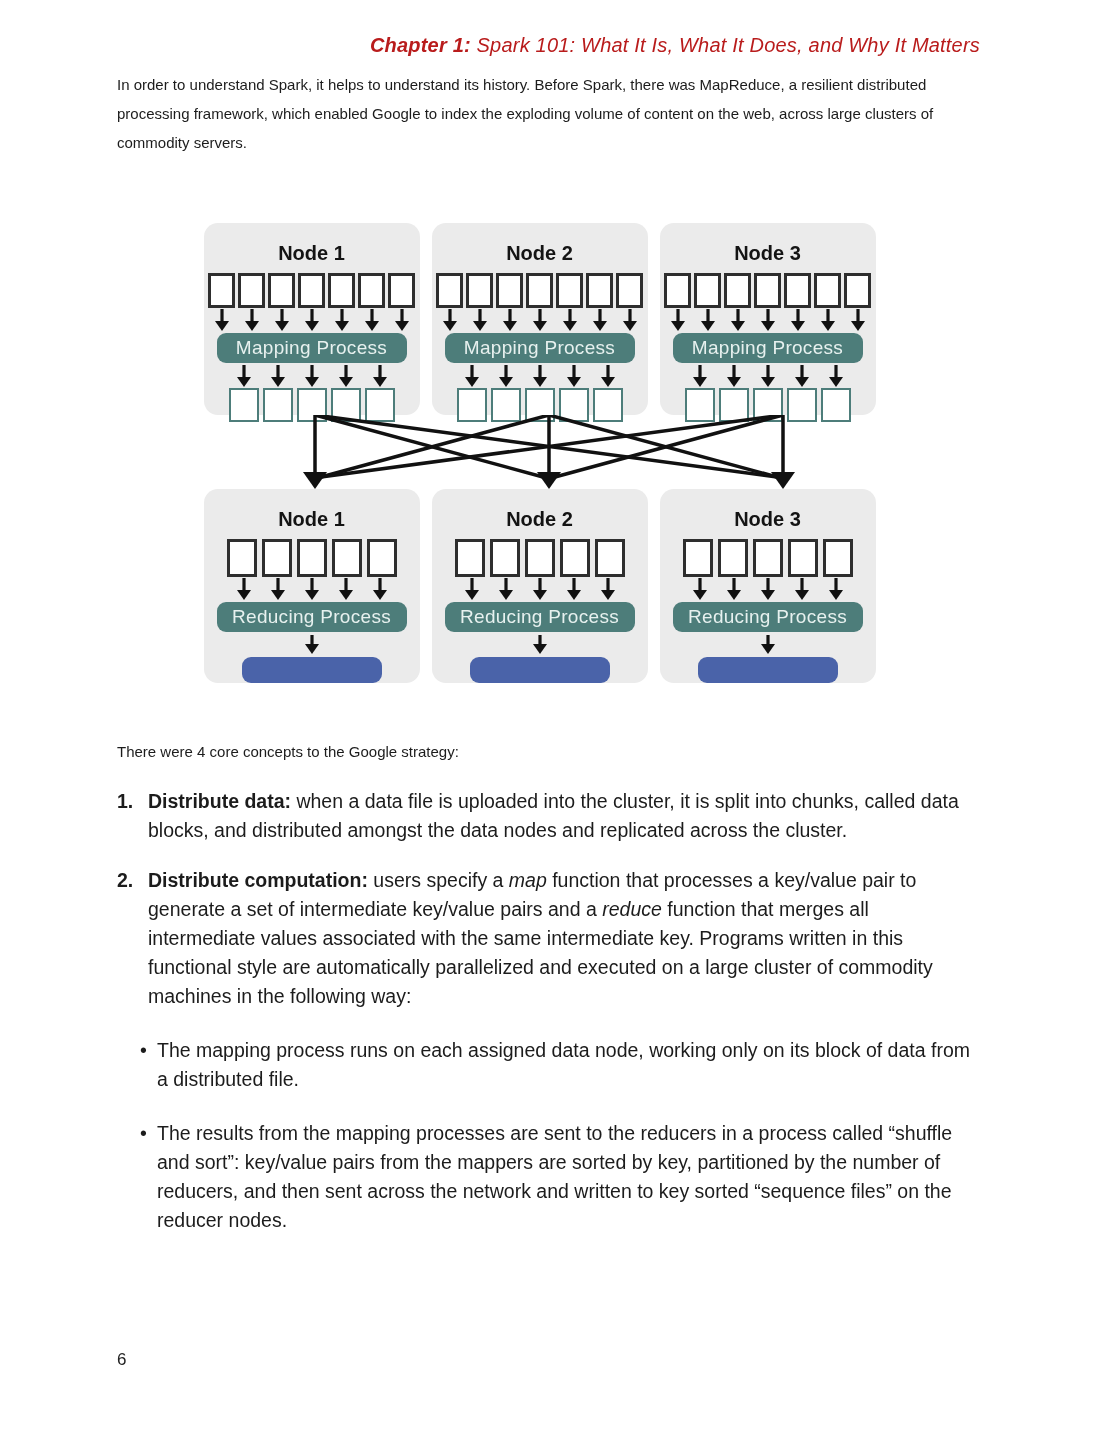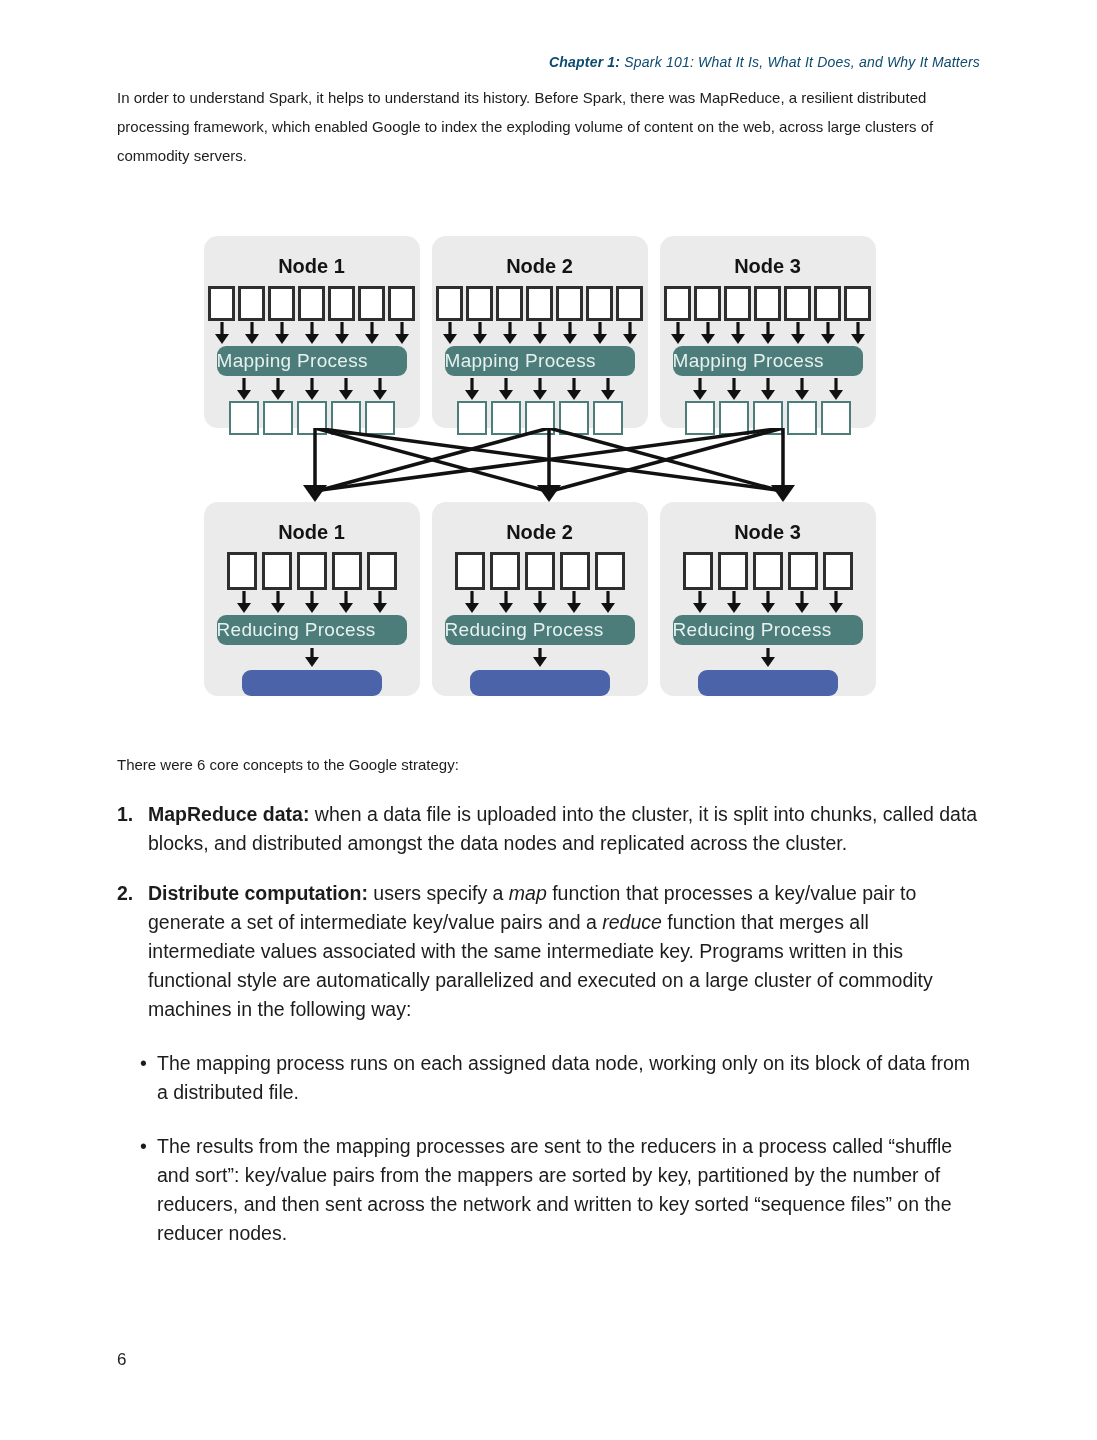--- a/index.html
+++ b/index.html
@@ -7,22 +7,22 @@
     width:1097px;height:1440px;background:#ffffff;
     font-family:"Liberation Sans","DejaVu Sans",sans-serif;
     color:#1c1c1c;position:relative;overflow:hidden;
     --panel-bg:#ebebeb; --process-bg:#4d7d7a; --process-text:#e7f1ef;
     --input-border:#2e2e2e; --output-border:#4d7d7a; --result-bg:#4a63a9;
     --arrow:#111111; --heading:#1d5e68;
   }
   .page{width:1097px;height:1440px;position:relative;}
 
   .running-head{
-    padding-top:54px;margin:0 117px 0 117px;text-align:right;
-    font-size:14px;font-style:italic;color:#0c4a6e;letter-spacing:.2px;
+    padding-top:34px;margin:0 117px 0 117px;text-align:right;
+    font-size:20px;font-style:italic;color:#b91c1c;letter-spacing:.2px;
   }
   .running-head b{font-weight:bold;}
 
   .section-heading{
     margin:62px 117px 0 117px;font-size:22px;font-weight:bold;
     color:var(--heading);letter-spacing:.3px;
   }
   .body-text{
     margin:13px 117px 0 117px;font-size:15px;line-height:29px;color:#1c1c1c;
   }
@@ -46,21 +46,21 @@
   .block-row.inputs5{gap:5px;}
   .block.output{width:30px;height:34px;border:2.5px solid var(--output-border);}
   .block-row.outputs{gap:4px;}
   .arrow-row{margin:1px 0;}
   .arrow-cell{display:flex;justify-content:center;}
   .arrow-cell.w27{width:30px;}
   .arrow-cell.w30{width:34px;}
   .process-bar{
     align-self:stretch;margin:1px 13px;height:30px;border-radius:9px;
     background:var(--process-bg);color:var(--process-text);
-    font-size:19px;line-height:30px;letter-spacing:.3px;
+    font-size:19px;line-height:30px;text-align:center;letter-spacing:.3px;
   }
   .single-arrow{display:flex;justify-content:center;margin:2px 0;}
   .result-bar{width:140px;height:36px;border-radius:9px;background:var(--result-bg);margin-top:1px;}
   .shuffle-svg{display:block;width:690px;height:74px;}
 
   
   .strategy{margin-top:54px;}
   .numbered-list{margin:0 117px 0 117px;}
   .numbered-item{display:flex;margin-top:21px;font-size:19.5px;line-height:29px;}
   .numbered-item .num{width:31px;font-weight:bold;flex:none;}
@@ -538,26 +538,26 @@
             <svg width="16" height="19" viewBox="0 0 16 19">
               <line x1="8" y1="0" x2="8" y2="10" stroke="#111111" stroke-width="3.2"></line>
               <polygon points="1,9 15,9 8,19" fill="#111111"></polygon>
             </svg>
           </div>
           <div class="result-bar"></div>
         </div>
       </div>
   </div>
 
-  <p class="body-text strategy">There were 6 core concepts to the Google strategy:</p>
+  <p class="body-text strategy">There were 4 core concepts to the Google strategy:</p>
 
   <div class="numbered-list" id="numbered-list">
       <div class="numbered-item">
         <div class="num">1.</div>
-        <div class="content"><span class="label">MapReduce data:</span><span> when a data file is uploaded into the cluster, it is split into chunks, called data blocks, and distributed amongst the data nodes and replicated across the cluster.</span></div>
+        <div class="content"><span class="label">Distribute data:</span><span> when a data file is uploaded into the cluster, it is split into chunks, called data blocks, and distributed amongst the data nodes and replicated across the cluster.</span></div>
       </div>
       <div class="numbered-item">
         <div class="num">2.</div>
         <div class="content"><span class="label">Distribute computation:</span><span> users specify a </span><em>map</em><span> function that processes a key/value pair to generate a set of intermediate key/value pairs and a </span><em>reduce</em><span> function that merges all intermediate values associated with the same intermediate key. Programs written in this functional style are automatically parallelized and executed on a large cluster of commodity machines in the following way:</span></div>
       </div>
     </div>
 
   <div class="bullet-list" id="bullet-list">
       <div class="bullet-item">
         <div class="dot">•</div>

